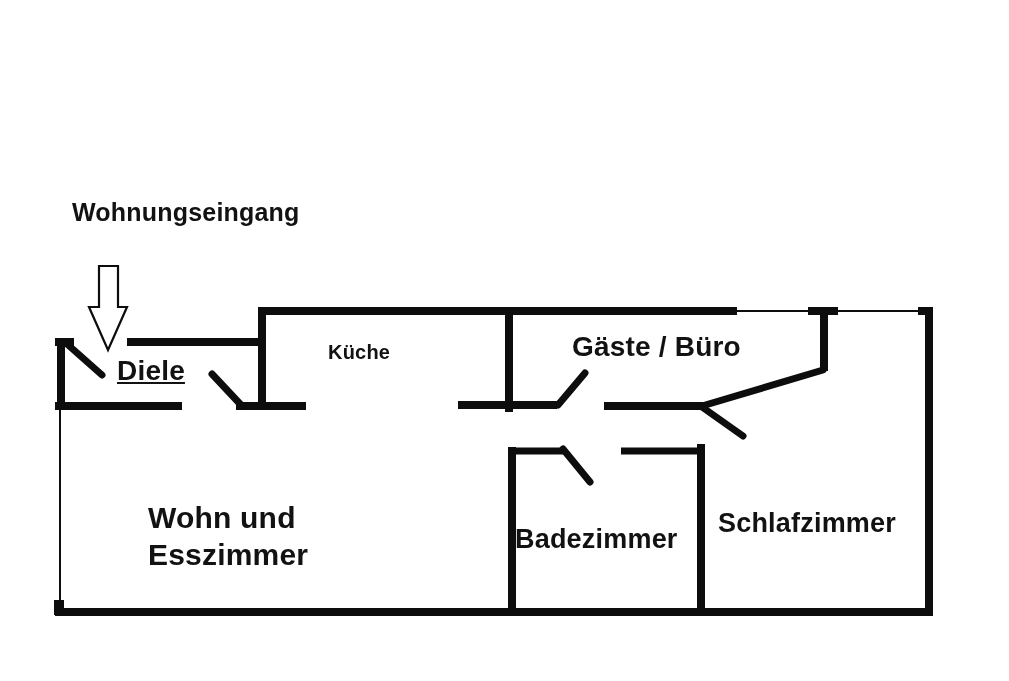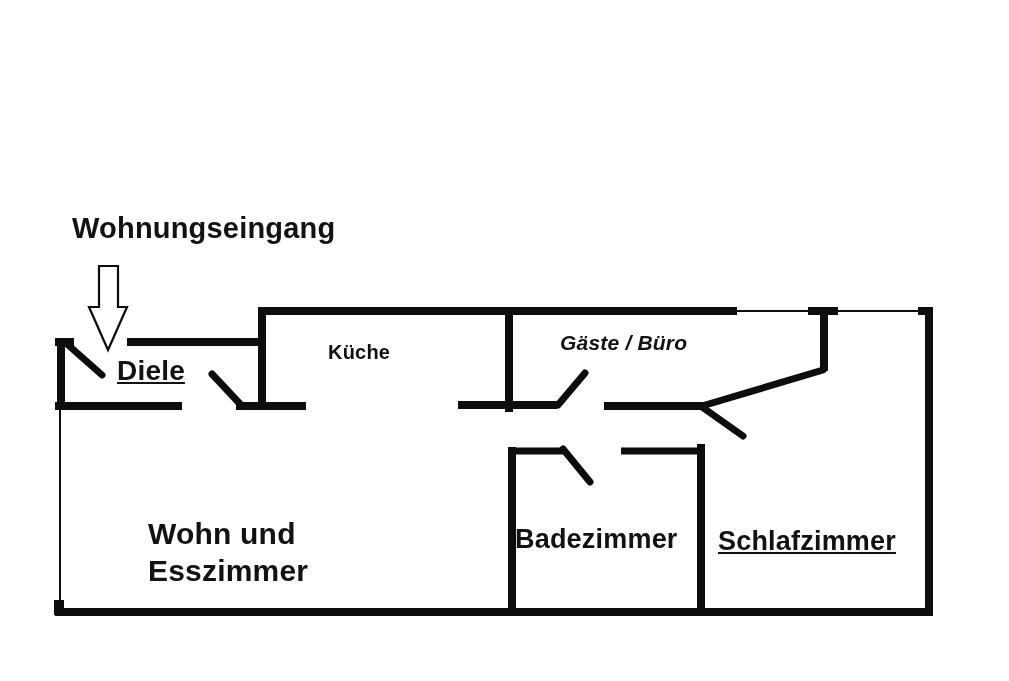--- a/index.html
+++ b/index.html
@@ -23,27 +23,27 @@
     height: 681px;
   }
   .label {
     position: absolute;
     font-weight: bold;
     color: #121212;
     white-space: nowrap;
     line-height: 1.05;
     letter-spacing: 0.2px;
   }
-  .label-entrance   { left: 72px;  top: 213px; font-size: 29px; }
+  .label-entrance   { left: 72px;  top: 199px; font-size: 25px; }
   .label-diele      { left: 117px; top: 356px; font-size: 28px; text-decoration: underline; }
   .label-kueche     { left: 328px; top: 342px; font-size: 20px; }
-  .label-gaeste     { left: 560px; top: 332px; font-size: 21px; font-style: italic; }
-  .label-wohn       { left: 148px; top: 499px; font-size: 30px; line-height: 37px; margin-top: 16px; }
+  .label-gaeste     { left: 572px; top: 332px; font-size: 28px; }
+  .label-wohn       { left: 148px; top: 499px; font-size: 30px; line-height: 37px; }
   .label-bad        { left: 515px; top: 525px; font-size: 27px; }
-  .label-schlaf     { left: 718px; top: 527px; font-size: 27px; text-decoration: underline; }
+  .label-schlaf     { left: 718px; top: 509px; font-size: 27px; }
   .label-wohn span  { display: block; }
 </style>
 </head>
 <body>
 
 <div class="canvas">
 
   <svg class="plan-svg" viewBox="0 0 1009 681" xmlns="http://www.w3.org/2000/svg">
 
     <g stroke="#0d0d0d" stroke-width="8" fill="none">

